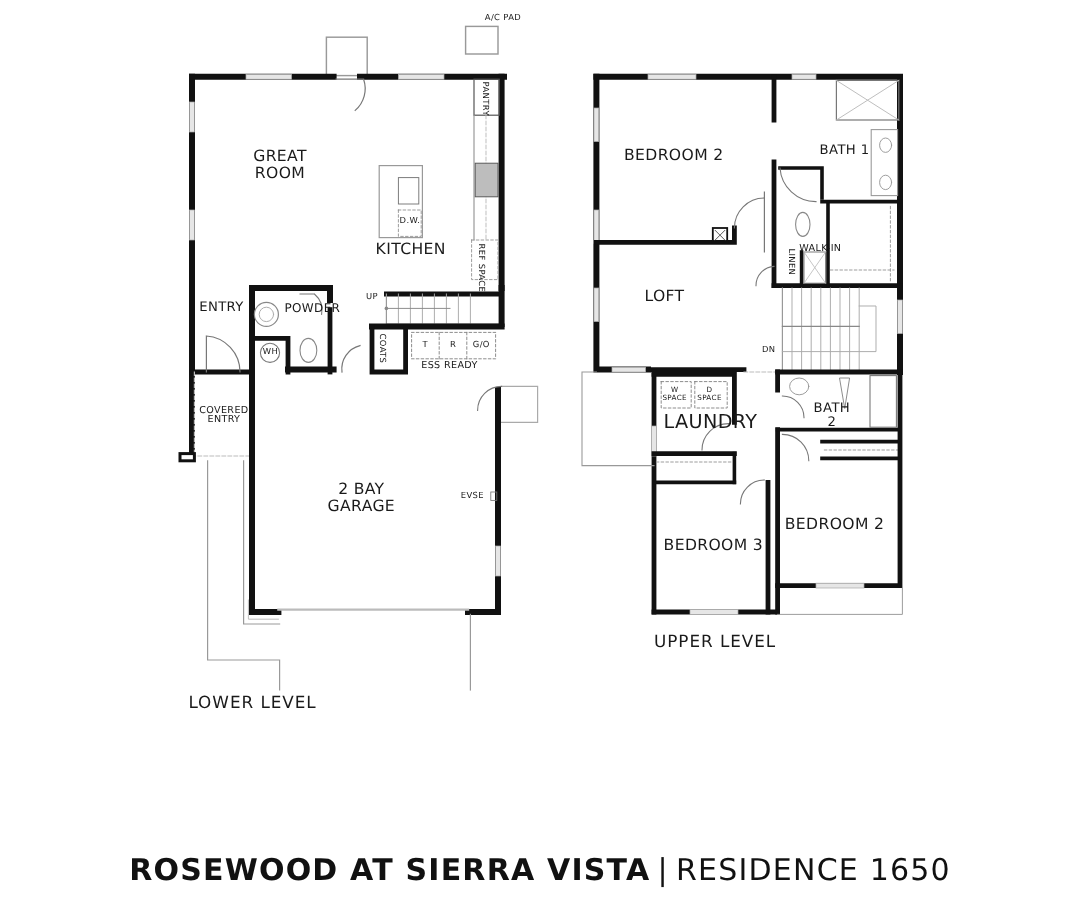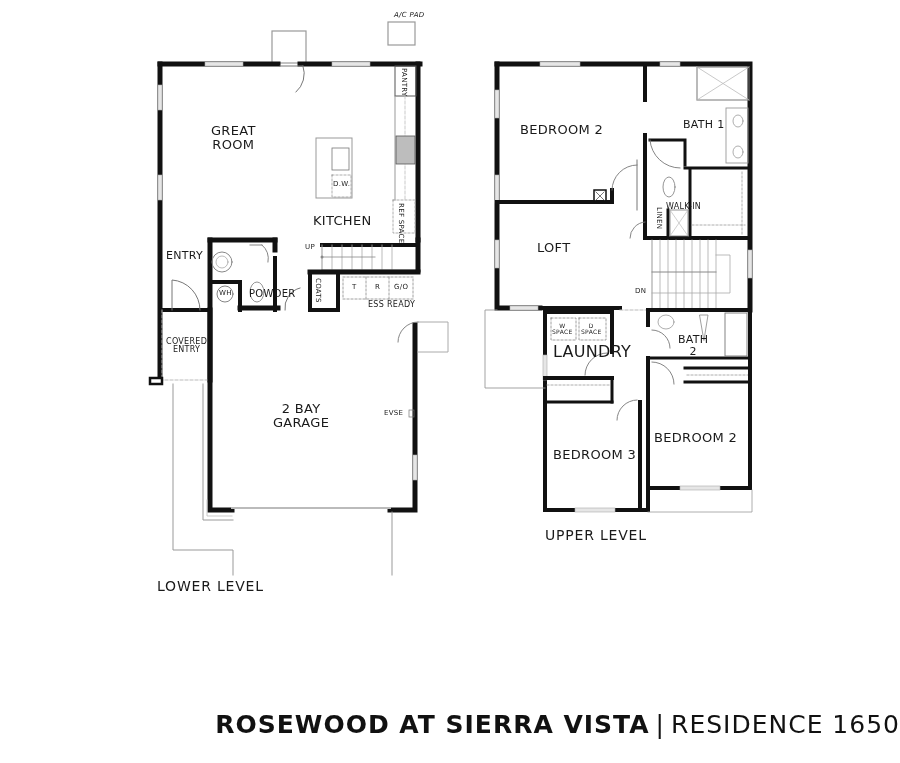--- a/index.html
+++ b/index.html
@@ -4,21 +4,21 @@
 <style>
   html, body { margin:0; padding:0; background:#ffffff; }
   body { width:900px; height:763px; position:relative; overflow:hidden; font-family:"Liberation Sans", "DejaVu Sans", sans-serif; color:#1a1a1a; }
   svg#plan { position:absolute; left:0; top:0; width:900px; height:763px; }
   .lbl { position:absolute; font-family:"DejaVu Sans", sans-serif; color:#1a1a1a; text-align:center; line-height:1.05; white-space:nowrap; letter-spacing:0.3px; }
   .room { font-size:13px; }
   .small { font-size:9px; }
   .tiny { font-size:7px; }
   .vert { writing-mode:vertical-rl; }
   .level { font-size:14px; letter-spacing:0.8px; }
-  #title { position:absolute; left:0; top:710px; width:900px; text-align:right; font-family:"DejaVu Sans", sans-serif; font-size:25px; letter-spacing:1px; color:#111; }
+  #title { position:absolute; left:0; top:710px; width:900px; text-align:center; font-family:"DejaVu Sans", sans-serif; font-size:25px; letter-spacing:1px; color:#111; }
   #title .bold { font-weight:bold; }
   #title .sep { font-weight:normal; margin:0 6px; }
   #title .light { font-weight:normal; }
 </style>
 </head>
 <body>
 
 <svg id="plan" viewBox="0 0 900 763" xmlns="http://www.w3.org/2000/svg">
   <g fill="none" stroke-linecap="square">
 
@@ -173,38 +173,38 @@
     <rect x="680" y="486" width="40" height="4" fill="#e6e6e6" stroke="#aaa" stroke-width="0.6"></rect>
 
     <path d="M545 510 L648 510" stroke="#111" stroke-width="4"></path>
     <rect x="575" y="508" width="40" height="4" fill="#e6e6e6" stroke="#aaa" stroke-width="0.6"></rect>
     <path d="M648 512 L752 512 L752 490" stroke="#999" stroke-width="0.8"></path>
 
     <path d="M497 310 L485 310 L485 388 L545 388" stroke="#999" stroke-width="0.9"></path>
   </g>
 </svg>
 
-<div class="lbl tiny" style="left:394px;top:12px;font-style:italic;">A/C PAD</div>
+<div class="lbl tiny" style="left:404px;top:12px;">A/C PAD</div>
 <div class="lbl room" style="left:211px;top:124px;">
   <div>GREAT</div>
   <div>ROOM</div>
 </div>
 <div class="lbl tiny vert" style="left:400px;top:68px;">PANTRY</div>
 <div class="lbl tiny" style="left:333px;top:181px;">D.W.</div>
-<div class="lbl room" style="left:313px;top:202px;margin-top:12px;">KITCHEN</div>
+<div class="lbl room" style="left:313px;top:202px;">KITCHEN</div>
 <div class="lbl tiny vert" style="left:397px;top:203px;">REF SPACE</div>
 <div class="lbl tiny" style="left:305px;top:244px;">UP</div>
 <div class="lbl small" style="left:166px;top:250px;font-size:11px;">ENTRY</div>
-<div class="lbl small" style="left:249px;top:253px;font-size:10px;margin-top:36px;">POWDER</div>
+<div class="lbl small" style="left:237px;top:253px;font-size:10px;">POWDER</div>
 <div class="lbl tiny" style="left:219px;top:290px;">WH</div>
 <div class="lbl tiny vert" style="left:314px;top:278px;">COATS</div>
 <div class="lbl tiny" style="left:352px;top:284px;">T</div>
 <div class="lbl tiny" style="left:375px;top:284px;">R</div>
 <div class="lbl tiny" style="left:394px;top:284px;">G/O</div>
-<div class="lbl tiny" style="left:368px;top:301px;font-size:8px;">ESS READY</div>
+<div class="lbl tiny" style="left:351px;top:301px;font-size:8px;">ESS READY</div>
 <div class="lbl tiny" style="left:166px;top:338px;font-size:8px;">
   <div>COVERED</div>
   <div>ENTRY</div>
 </div>
 <div class="lbl room" style="left:273px;top:402px;">
   <div>2 BAY</div>
   <div>GARAGE</div>
 </div>
 <div class="lbl tiny" style="left:384px;top:410px;">EVSE</div>
 <div class="lbl level" style="left:157px;top:579px;">LOWER LEVEL</div>

